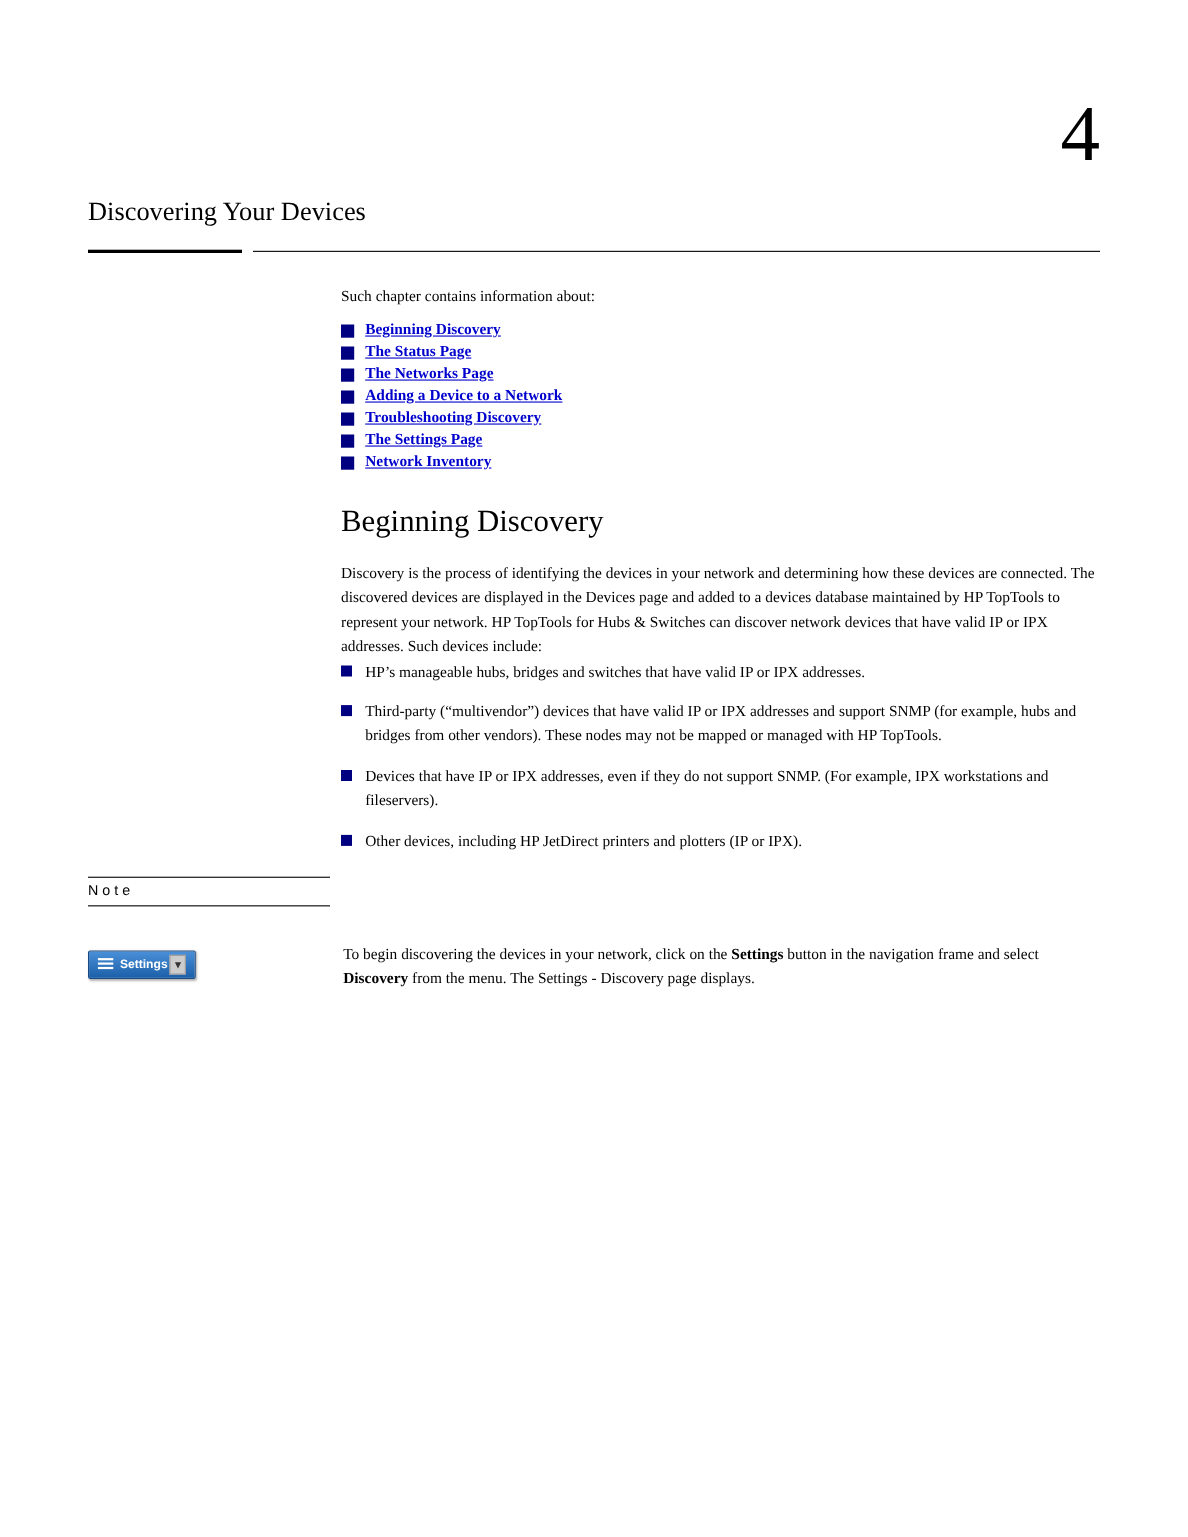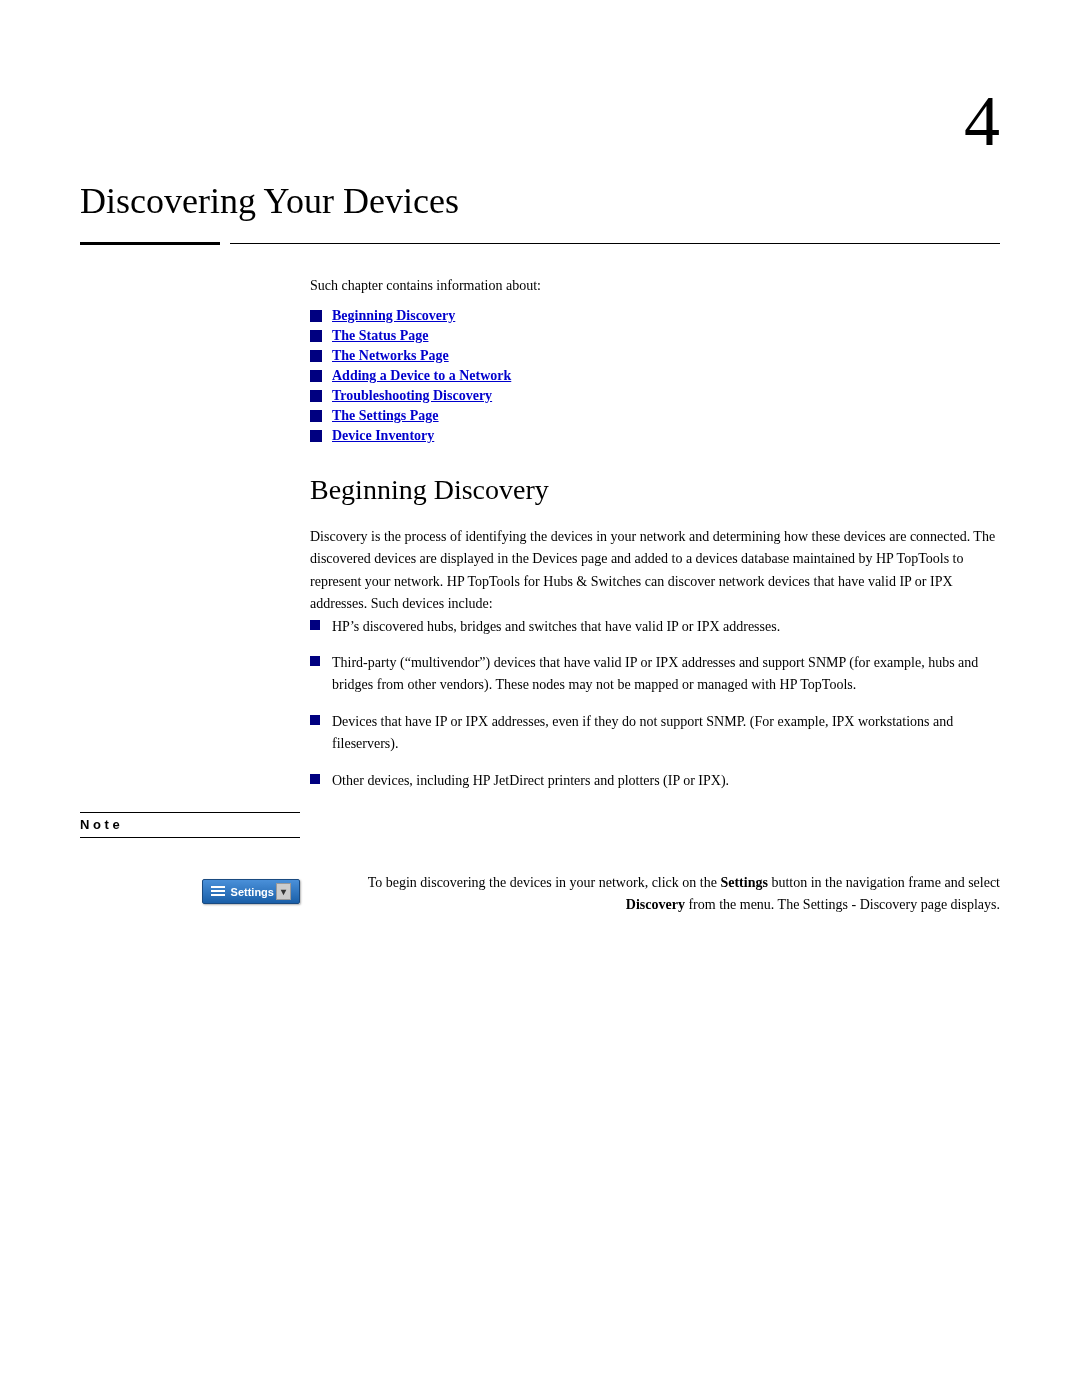--- a/index.html
+++ b/index.html
@@ -32,21 +32,21 @@
       top: 80px;
       right: 80px;
       font-size: 72px;
       font-family: Times New Roman, Times, serif;
       font-weight: normal;
       color: #000000;
     }
 
     
     .chapter-title {
-      font-size: 36px;
+      font-size: 24px;
       font-family: Times New Roman, Times, serif;
       font-weight: normal;
       color: #000000;
       margin-left: 80px;
       margin-top: 120px;
       margin-bottom: 20px;
     }
 
     
     .title-rule-container {
@@ -158,21 +158,21 @@
 
     .note-label-container {
       border-top: 1px solid #000;
       border-bottom: 1px solid #000;
       padding: 4px 0;
       margin-bottom: 4px;
     }
 
     .note-label {
       font-size: 13px;
-      font-weight: bold;
+      font-weight: normal;
       font-family: Arial, sans-serif;
     }
 
     .note-text {
       font-size: 14px;
       line-height: 1.6;
       flex: 1;
     }
 
     .settings-button-img {
@@ -283,32 +283,32 @@
       <li>
         <div class="toc-bullet"></div>
         <a class="toc-link" href="#">Troubleshooting Discovery</a>
       </li>
       <li>
         <div class="toc-bullet"></div>
         <a class="toc-link" href="#">The Settings Page</a>
       </li>
       <li>
         <div class="toc-bullet"></div>
-        <a class="toc-link" href="#">Device Inventory</a>
+        <a class="toc-link" href="#">Network Inventory</a>
       </li>
     </ul>
 
     <h2 class="section-heading">Beginning Discovery</h2>
 
     <p class="body-para">Discovery is the process of identifying the devices in your network and determining how these devices are connected. The discovered devices are displayed in the Devices page and added to a devices database maintained by HP TopTools to represent your network. HP TopTools for Hubs &amp; Switches can discover network devices that have valid IP or IPX addresses. Such devices include:</p>
 
     <ul class="bullet-list">
       <li>
         <div class="bullet-square"></div>
-        <span class="bullet-text">HP’s discovered hubs, bridges and switches that have valid IP or IPX addresses.</span>
+        <span class="bullet-text">HP’s manageable hubs, bridges and switches that have valid IP or IPX addresses.</span>
       </li>
       <li>
         <div class="bullet-square"></div>
         <span class="bullet-text">Third-party (“multivendor”) devices that have valid IP or IPX addresses and support SNMP (for example, hubs and bridges from other vendors). These nodes may not be mapped or managed with HP TopTools.</span>
       </li>
       <li>
         <div class="bullet-square"></div>
         <span class="bullet-text">Devices that have IP or IPX addresses, even if they do not support SNMP. (For example, IPX workstations and fileservers).</span>
       </li>
       <li>
@@ -320,21 +320,21 @@
   </div>
 
   <div class="two-col" style="margin-left: 80px; margin-right: 80px; margin-top: 10px; margin-bottom: 30px;">
     <div class="left-col">
       <div class="note-label-container">
         <span class="note-label">N o t e</span>
       </div>
     </div>
   </div>
 
-  <div class="two-col" style="margin-left: 80px; margin-right: 80px; margin-top: 10px; align-items: flex-start; text-align: right;">
+  <div class="two-col" style="margin-left: 80px; margin-right: 80px; margin-top: 10px; align-items: flex-start;">
     <div class="left-col" style="padding-top: 4px;">
       <div class="settings-button-img">
         <span class="settings-icon">
           <div class="settings-icon-bars">
             <div class="settings-icon-bar"></div>
             <div class="settings-icon-bar"></div>
             <div class="settings-icon-bar"></div>
           </div>
         </span>
         <span>Settings</span>

